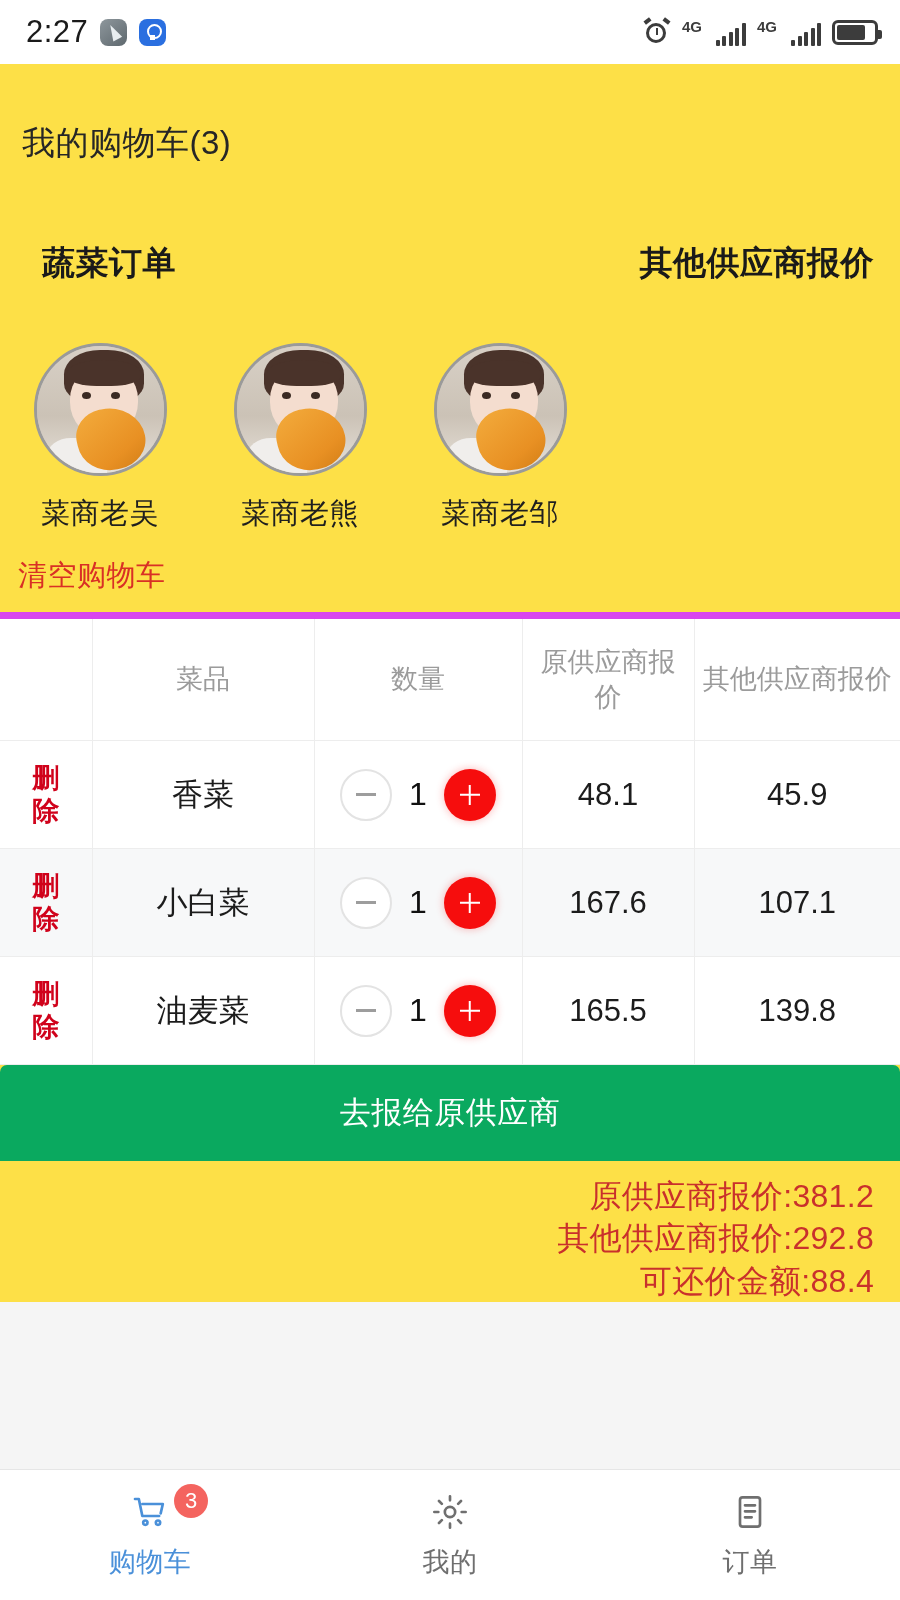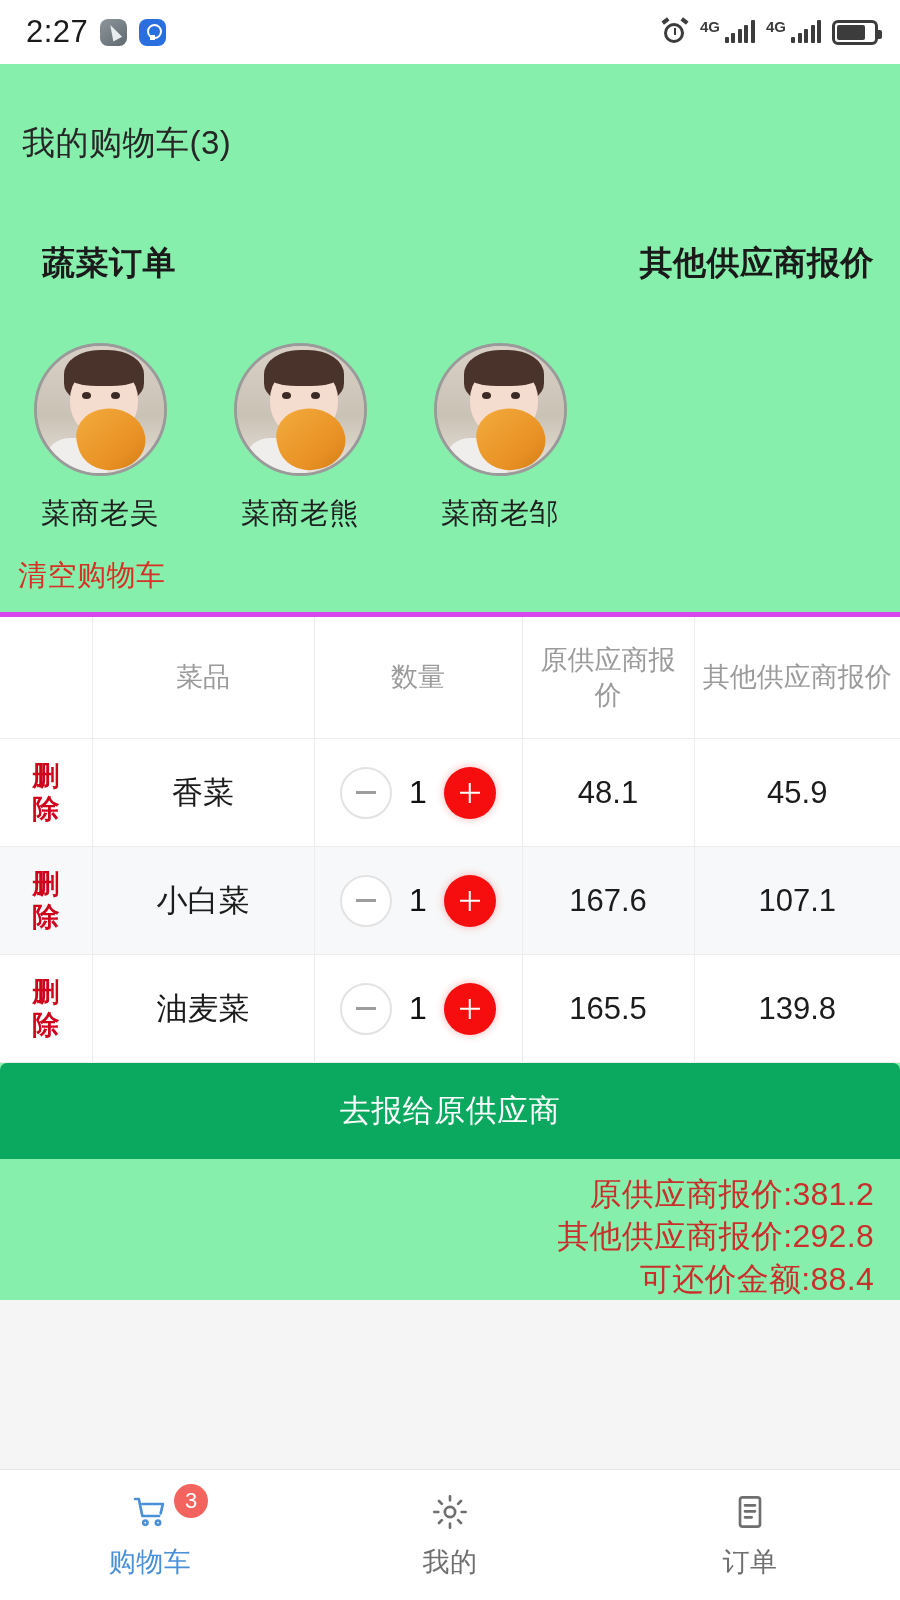--- a/index.html
+++ b/index.html
@@ -102,21 +102,22 @@
     position: absolute;
     top: 1px;
     width: 7px; height: 4px;
     background: #3c3c3c;
   }
   .icon-alarm .ear-l { left: 1px; transform: rotate(-38deg); }
   .icon-alarm .ear-r { right: 1px; transform: rotate(38deg); }
 
   .sig-group {
     display: flex;
-    gap: 5px;
+    align-items: flex-end;
+    gap: 14px;
   }
   .sig-label {
     font-size: 15px;
     font-weight: 700;
     color: #3c3c3c;
     line-height: 1;
     margin-bottom: 12px;
   }
   .bars {
     display: flex;
@@ -157,21 +158,21 @@
     content: "";
     position: absolute;
     right: -7px; top: 7px;
     width: 4px; height: 9px;
     background: #3c3c3c;
     border-radius: 0 2px 2px 0;
   }
 
   
   .page {
-    background: #86efac;
+    background: #fde047;
     position: relative;
   }
   .page-title {
     font-size: 33px;
     color: #262626;
     padding: 57px 0 0 22px;
     letter-spacing: 0.5px;
   }
 
   .section-heads {
@@ -271,21 +272,21 @@
     letter-spacing: 0.5px;
   }
 
   
   .cart-table {
     margin-top: 16px;
     width: 100%;
     border-collapse: collapse;
     background: #ffffff;
     table-layout: fixed;
-    border-top: 5px solid #d946ef;
+    border-top: 7px solid #d946ef;
   }
   .cart-table col.c-del  { width: 92px; }
   .cart-table col.c-name { width: 222px; }
   .cart-table col.c-qty  { width: 208px; }
   .cart-table col.c-p1   { width: 172px; }
   .cart-table col.c-p2   { width: 206px; }
 
   .cart-table th {
     font-weight: 400;
     color: #9b9b9b;

